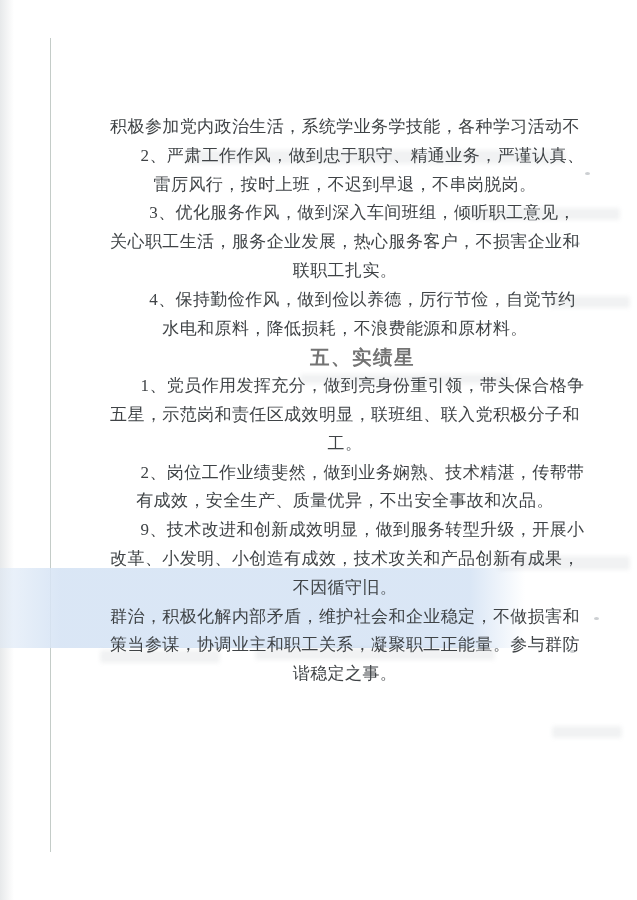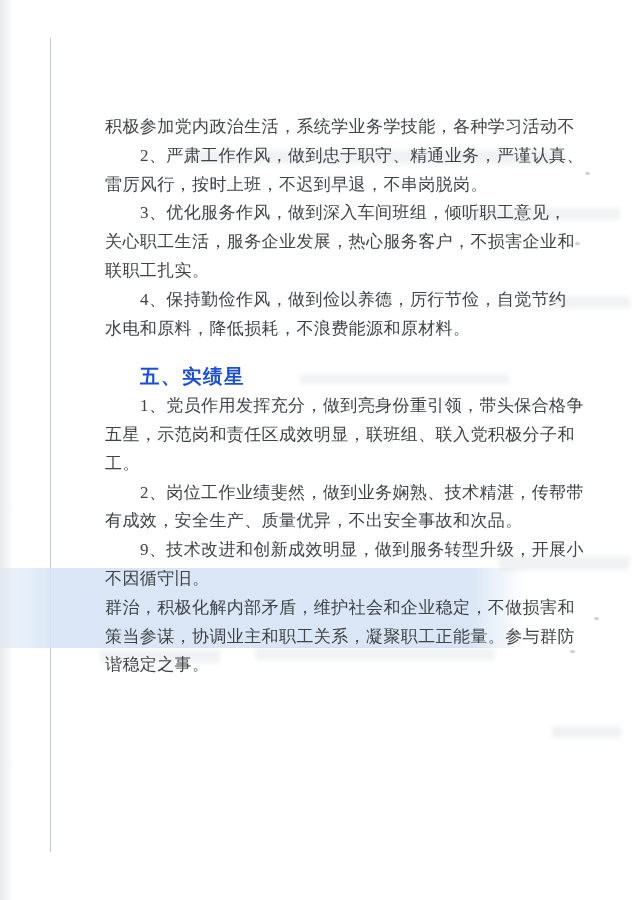--- a/index.html
+++ b/index.html
@@ -9,20 +9,21 @@
     height: 900px;
     background: #ffffff;
     overflow: hidden;
     font-family: "Liberation Serif", "DejaVu Serif", serif;
   }
   .page {
     position: relative;
     width: 637px;
     height: 900px;
     background: #ffffff;
+    text-align: center;
   }
   
   .left-edge {
     position: absolute;
     left: 0; top: 0;
     width: 14px; height: 100%;
     background: linear-gradient(to right, rgba(186,192,196,0.35), rgba(186,192,196,0.0));
   }
   .fold-line {
     position: absolute;
@@ -65,26 +66,25 @@
     height: 28.8px;
     line-height: 28.8px;
     font-size: 17px;
     letter-spacing: 0.4px;
     white-space: nowrap;
   }
   .line.indent {
     padding-left: 35px;
   }
   .line.heading {
-    font-family: Liberation Serif, serif;
+    font-family: Liberation Sans, sans-serif;
     font-weight: bold;
     font-size: 19.5px;
     letter-spacing: 1.5px;
-    color: #1d4ed8;
-    margin-top: 20px;
+    color: #737373;
   }
 </style>
 </head>
 <body>
 
 <div class="page">
 
   <div class="left-edge"></div>
   <div class="fold-line"></div>
 
@@ -113,19 +113,20 @@
       <div class="line">联职工扎实。</div>
       <div class="line indent">4、保持勤俭作风，做到俭以养德，厉行节俭，自觉节约</div>
       <div class="line">水电和原料，降低损耗，不浪费能源和原材料。</div>
       <div class="line indent heading">五、实绩星</div>
       <div class="line indent">1、党员作用发挥充分，做到亮身份重引领，带头保合格争</div>
       <div class="line">五星，示范岗和责任区成效明显，联班组、联入党积极分子和</div>
       <div class="line">工。</div>
       <div class="line indent">2、岗位工作业绩斐然，做到业务娴熟、技术精湛，传帮带</div>
       <div class="line">有成效，安全生产、质量优异，不出安全事故和次品。</div>
       <div class="line indent">9、技术改进和创新成效明显，做到服务转型升级，开展小</div>
+      <div class="line">改革、小发明、小创造有成效，技术攻关和产品创新有成果，</div>
       <div class="line">不因循守旧。</div>
       <div class="line">群治，积极化解内部矛盾，维护社会和企业稳定，不做损害和</div>
       <div class="line">策当参谋，协调业主和职工关系，凝聚职工正能量。参与群防</div>
       <div class="line">谐稳定之事。</div>
     </div>
 
 </div>
 
 </body></html>

